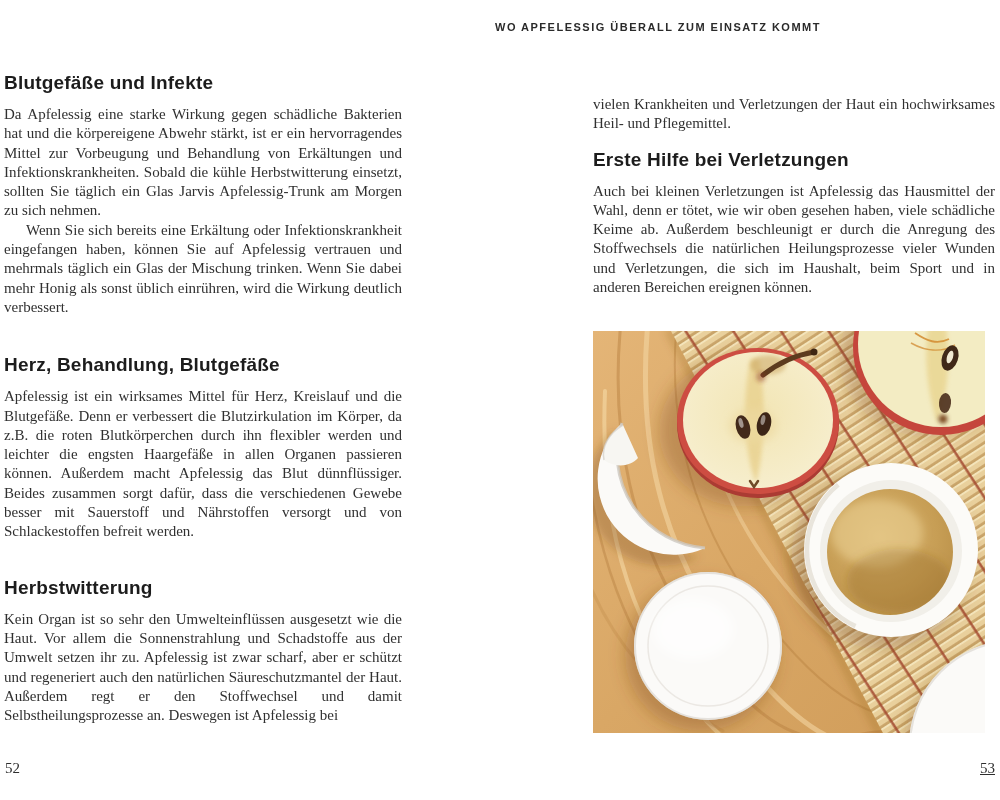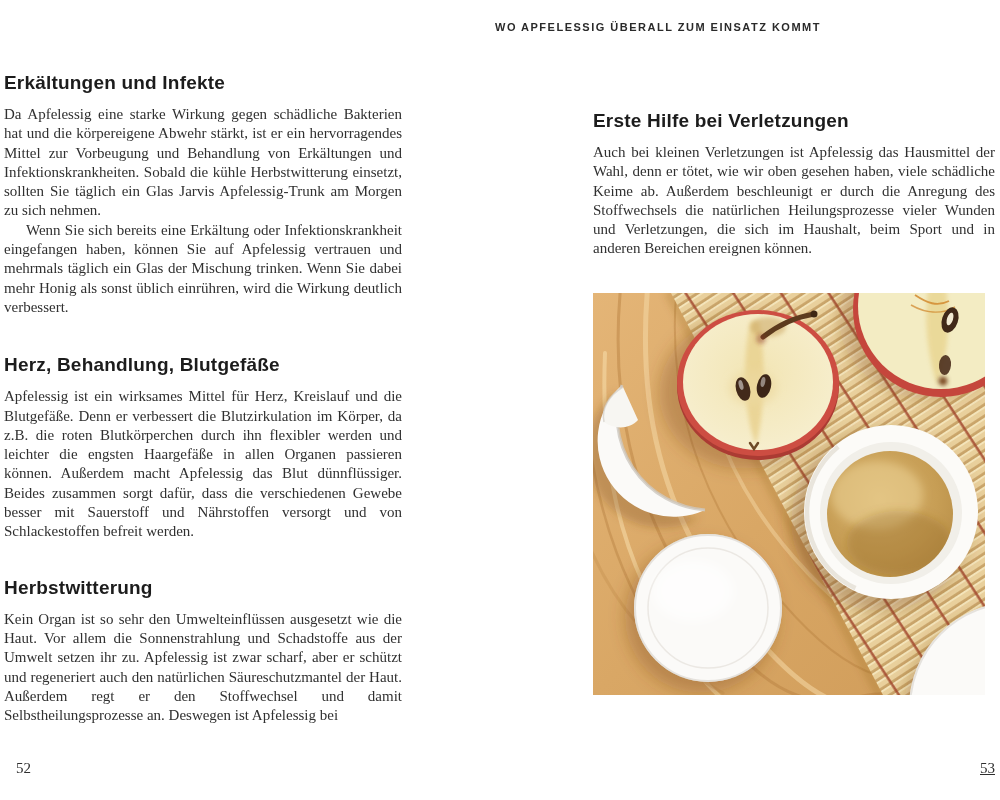--- a/index.html
+++ b/index.html
@@ -14,39 +14,40 @@
   h2{font-family:"Liberation Sans", sans-serif;font-weight:700;font-size:19px;line-height:23px;
      letter-spacing:.2px;color:#1c1c1c;margin:0 0 11px 0;}
   p{font-size:15px;line-height:19.3px;color:#303030;margin:0;text-align:justify;}
   p.indent{text-indent:22px;}
   h2.mt-a{margin-top:36px;}
   h2.mt-b{margin-top:34px;}
   h2.mt-c{margin-top:14px;}
   figure.photo{margin:34px 0 0 0;width:392px;height:402px;}
   figure.photo svg{display:block;overflow:hidden;}
   .pagenum{position:absolute;top:760px;font-size:15px;color:#2e2e2e;}
-  .pagenum.pn-left{left:16px;}
+  .pagenum.pn-left{left:5px;}
   .pagenum.pn-right{right:5px;text-align:right;text-decoration:underline;}
 </style>
 </head>
 <body>
 
 <header class="running-header">WO APFELESSIG ÜBERALL ZUM EINSATZ KOMMT</header>
 
 <section class="col left">
-  <h2>Erkältungen und Infekte</h2>
+  <h2>Blutgefäße und Infekte</h2>
   <p>Da Apfelessig eine starke Wirkung gegen schädliche Bakterien hat und die körpereigene Abwehr stärkt, ist er ein hervorragendes Mittel zur Vorbeugung und Behandlung von Erkältungen und Infektionskrankheiten. Sobald die kühle Herbstwitterung einsetzt, sollten Sie täglich ein Glas Jarvis Apfelessig-Trunk am Morgen zu sich nehmen.</p>
   <p class="indent">Wenn Sie sich bereits eine Erkältung oder Infektionskrankheit eingefangen haben, können Sie auf Apfelessig vertrauen und mehrmals täglich ein Glas der Mischung trinken. Wenn Sie dabei mehr Honig als sonst üblich einrühren, wird die Wirkung deutlich verbessert.</p>
   <h2 class="mt-a">Herz, Behandlung, Blutgefäße</h2>
   <p>Apfelessig ist ein wirksames Mittel für Herz, Kreislauf und die Blutgefäße. Denn er verbessert die Blutzirkulation im Körper, da z.B. die roten Blutkörperchen durch ihn flexibler werden und leichter die engsten Haargefäße in allen Organen passieren können. Außerdem macht Apfelessig das Blut dünnflüssiger. Beides zusammen sorgt dafür, dass die verschiedenen Gewebe besser mit Sauerstoff und Nährstoffen versorgt und von Schlackestoffen befreit werden.</p>
   <h2 class="mt-b">Herbstwitterung</h2>
   <p>Kein Organ ist so sehr den Umwelteinflüssen ausgesetzt wie die Haut. Vor allem die Sonnenstrahlung und Schadstoffe aus der Umwelt setzen ihr zu. Apfelessig ist zwar scharf, aber er schützt und regeneriert auch den natürlichen Säureschutzmantel der Haut. Außerdem regt er den Stoffwechsel und damit Selbstheilungsprozesse an. Deswegen ist Apfelessig bei</p>
 </section>
 
 <section class="col right">
+  <p>vielen Krankheiten und Verletzungen der Haut ein hochwirksames Heil- und Pflegemittel.</p>
   <h2 class="mt-c">Erste Hilfe bei Verletzungen</h2>
   <p>Auch bei kleinen Verletzungen ist Apfelessig das Hausmittel der Wahl, denn er tötet, wie wir oben gesehen haben, viele schädliche Keime ab. Außerdem beschleunigt er durch die Anregung des Stoffwechsels die natürlichen Heilungsprozesse vieler Wunden und Verletzungen, die sich im Haushalt, beim Sport und in anderen Bereichen ereignen können.</p>
 
   <figure class="photo" role="img" aria-label="Draufsicht: zwei halbierte Äpfel, eine weiße Schale mit Apfelessig und weiße Wattepads auf einer Bambusmatte auf einem Holztisch">
     <svg width="392" height="402" viewBox="0 0 392 402" xmlns="http://www.w3.org/2000/svg" style="overflow:hidden">
       <defs>
         <linearGradient id="wood" x1="0" y1="0" x2="1" y2="1">
           <stop offset="0" stop-color="#e4b577"></stop>
           <stop offset="0.5" stop-color="#d9a765"></stop>
           <stop offset="1" stop-color="#d09c59"></stop>

